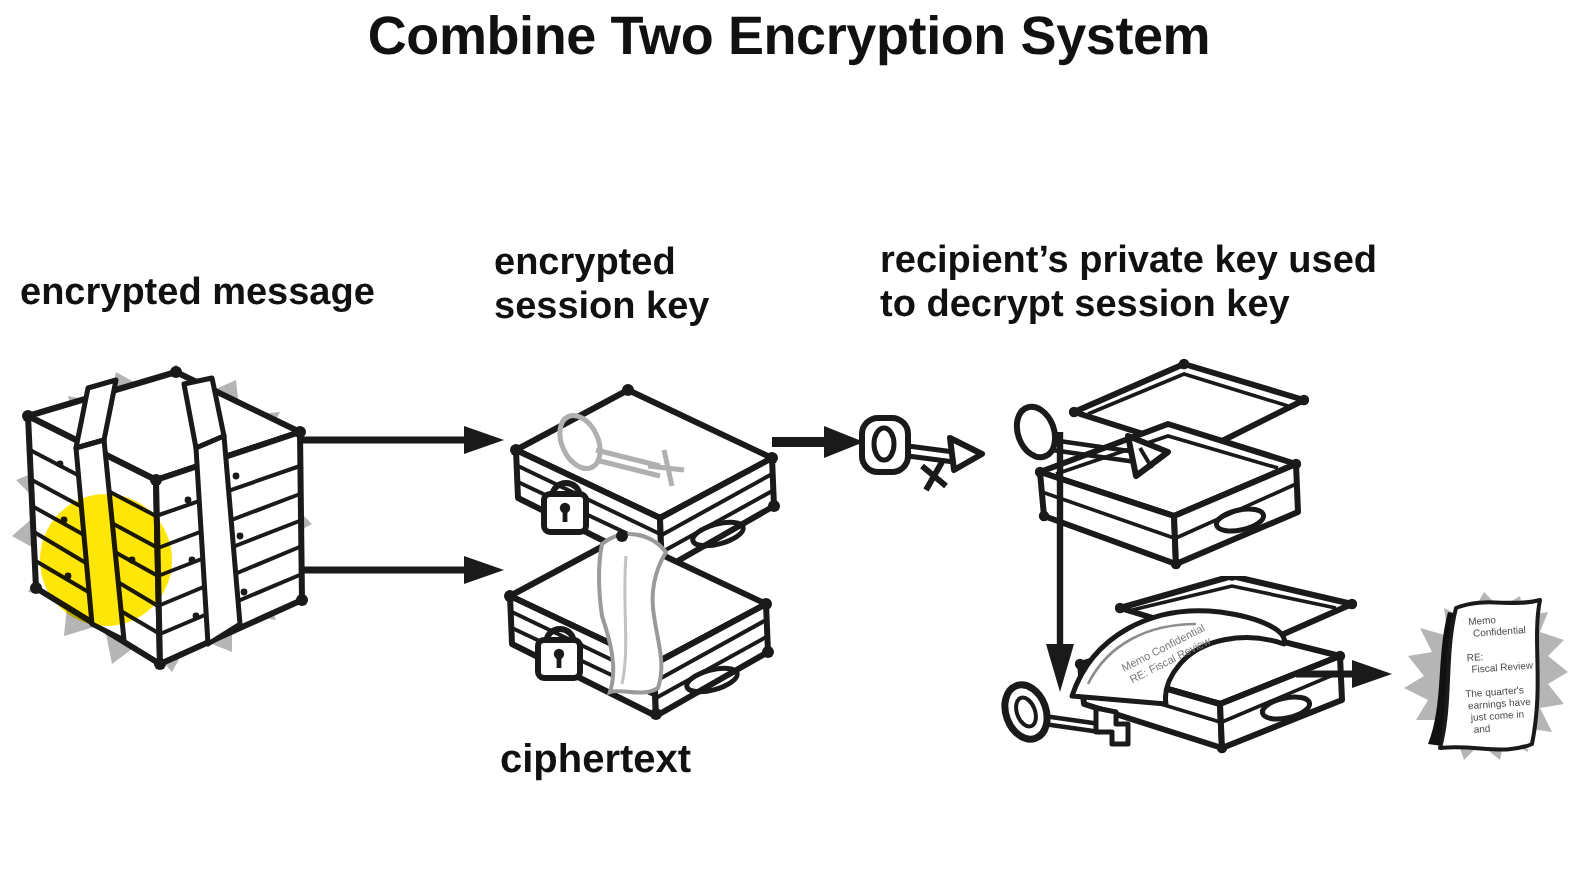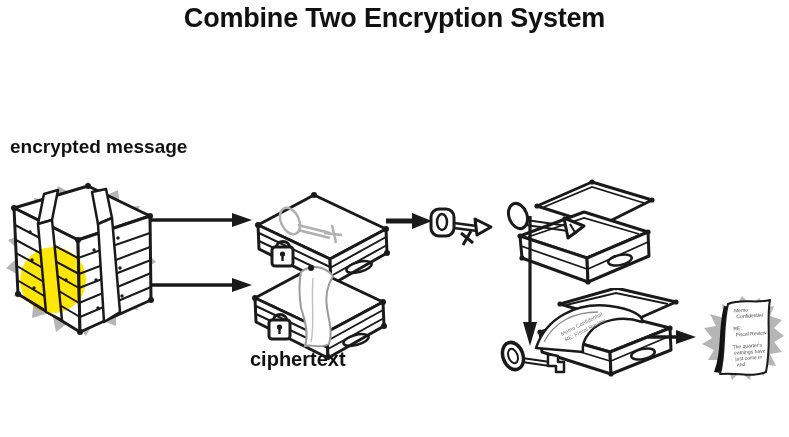--- a/index.html
+++ b/index.html
@@ -8,33 +8,37 @@
     font-family:"Liberation Sans",sans-serif;color:#111;
   }
   #title{
     position:absolute;left:0;top:3px;width:100%;text-align:center;
     font-size:27px;font-weight:700;letter-spacing:-0.2px;
   }
   .lbl{
     position:absolute;font-weight:700;white-space:pre-line;line-height:1.18;
   }
   .fs19{font-size:19px;}
-  .fs20{font-size:20px;}
+  .fs20{font-size:20px;margin-top:21px;}
   svg{position:absolute;display:block;}
   .ink{stroke:#1a1a1a;}
 </style>
 </head>
 <body>
 
 <div id="stage">
 
   <div id="title">Combine Two Encryption System</div>
 
   <div class="lbl fs19" style="left:10px;top:136px">encrypted message</div>
+  <div class="lbl fs19" style="left:247px;top:121px">encrypted
+session key</div>
   <div class="lbl fs20" style="left:250px;top:348px">ciphertext</div>
+  <div class="lbl fs19" style="left:440px;top:120px">recipient’s private key used
+to decrypt session key</div>
 
   <svg style="left:0;top:172px" width="158" height="178" viewBox="0 0 158 178">
     <path d="M146,56 L132,50 L140,34 L120,36 L118,18 L100,26 L88,10 L76,24 L58,14 L54,30 L34,26 L38,44 L18,44 L28,60 L8,68 L22,82 L6,96 L24,106 L14,124 L34,126 L32,146 L52,140 L56,160 L72,148 L86,164 L96,146 L116,154 L116,134 L138,138 L130,118 L150,116 L138,100 L156,90 L142,76 L152,62 Z" fill="#b5b5b5"></path>
 
     <path d="M14,36 L88,14 L150,44 L78,68 Z" fill="#fff" class="ink" stroke-width="3" stroke-linejoin="round"></path>
     <path d="M14,36 L78,68 L80,160 L18,122 Z" fill="#fff" class="ink" stroke-width="3" stroke-linejoin="round"></path>
     <path d="M78,68 L150,44 L151,128 L80,160 Z" fill="#fff" class="ink" stroke-width="3" stroke-linejoin="round"></path>
 
     <g class="ink" stroke-width="2" fill="none">
       <path d="M15,53 L78,86"></path>

